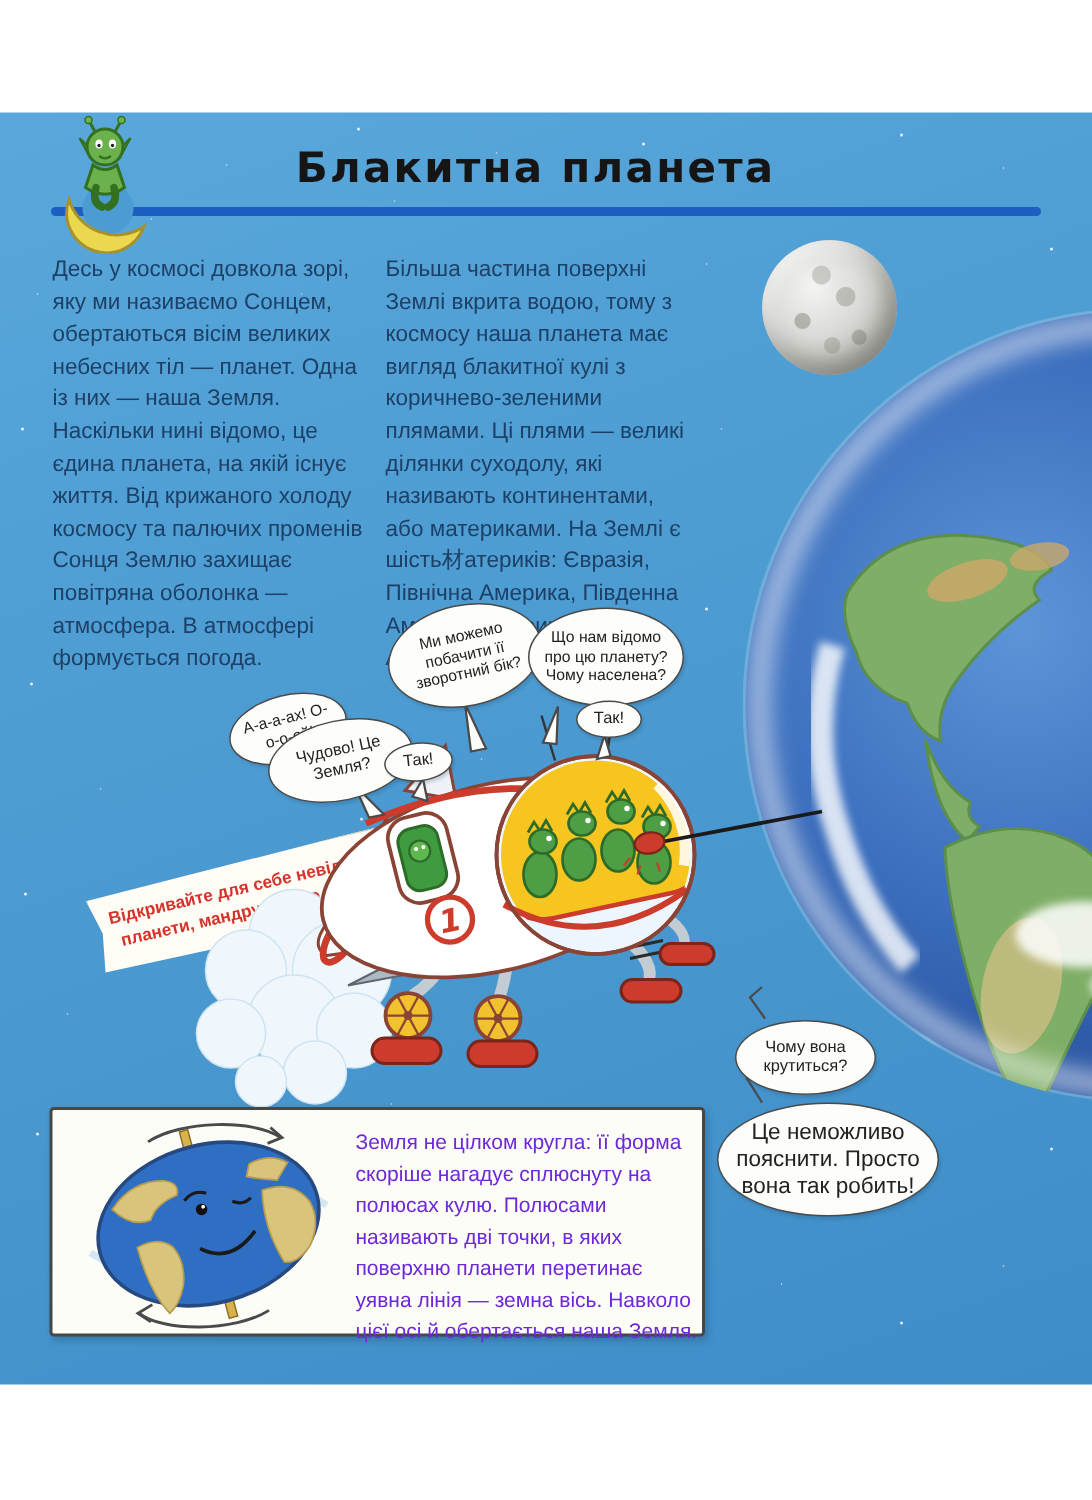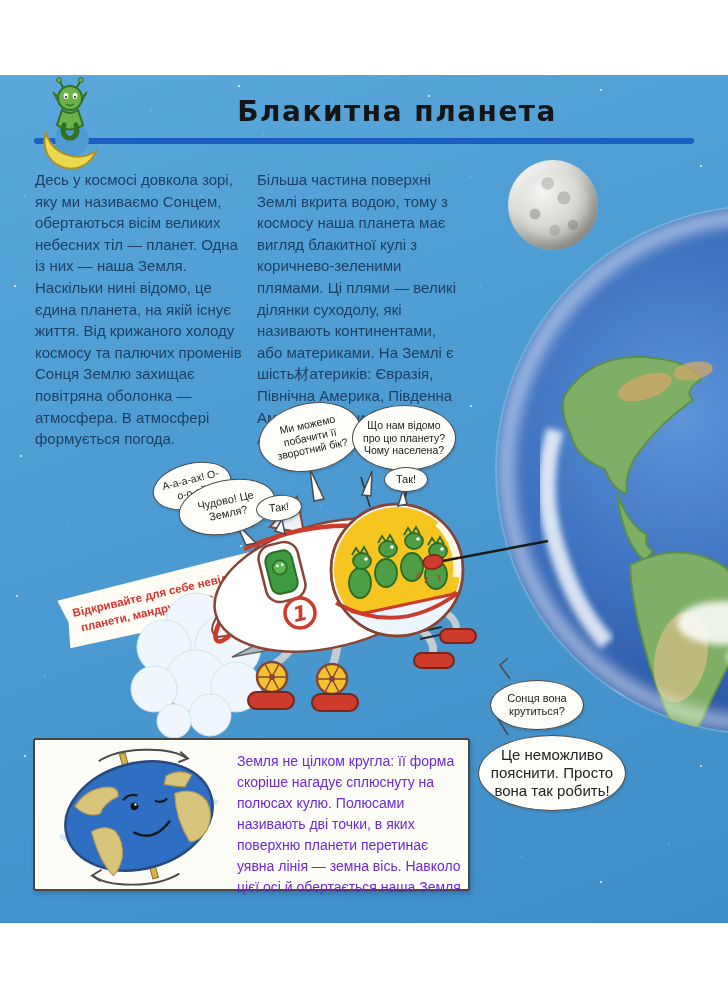--- a/index.html
+++ b/index.html
@@ -34,21 +34,21 @@
   .moon{position:absolute;left:508px;top:85px;width:90px;height:90px;border-radius:50%;z-index:2;
     background:
       radial-gradient(circle at 30% 60%,rgba(140,140,134,.55) 0 6%,transparent 7%),
       radial-gradient(circle at 62% 42%,rgba(150,150,144,.5) 0 8%,transparent 9%),
       radial-gradient(circle at 72% 72%,rgba(128,128,122,.45) 0 5%,transparent 6%),
       radial-gradient(circle at 44% 26%,rgba(158,158,152,.45) 0 7%,transparent 8%),
       radial-gradient(circle at 52% 78%,rgba(142,142,136,.4) 0 6%,transparent 7%),
       radial-gradient(circle at 38% 35%,#f4f4f2,#dadad7 40%,#bcbcb8 72%,#8f8f8a 100%);
     box-shadow: inset -6px -8px 14px rgba(70,70,64,.45), inset 4px 5px 10px rgba(255,255,255,.65);}
   .earth{position:absolute;left:495px;top:130px;width:530px;height:530px;border-radius:50%;overflow:hidden;z-index:2;}
-  .page-title{position:absolute;left:157px;top:20px;width:400px;text-align:right;z-index:3;
+  .page-title{position:absolute;left:157px;top:20px;width:400px;text-align:center;z-index:3;
     font-family:"DejaVu Sans",sans-serif;font-size:28px;font-weight:600;letter-spacing:1.5px;color:#151515;}
   .rule{position:absolute;left:34px;top:63px;width:660px;height:6px;background:#1d5ec2;border-radius:3px;z-index:2;}
   .mascot{position:absolute;left:34px;top:2px;width:74px;height:92px;z-index:3;}
   .col{position:absolute;top:94px;font-size:15px;line-height:21.6px;color:#1d4066;z-index:3;}
   .col.left{left:35px;width:213px;}
   .col.right{left:257px;width:208px;}
   .banner{position:absolute;left:60px;top:498px;width:202px;height:56px;z-index:4;
     background:#fffdf6;border:1px solid #d9cfc0;transform:rotate(-13deg);
     clip-path:polygon(0% 8%,3% 50%,1% 96%,97% 100%,100% 52%,98% 0%);
     display:flex;align-items:center;justify-content:center;text-align:center;
@@ -241,21 +241,21 @@
         <polyline points="508,660 498,644 506,639" fill="none"></polyline>
       </g>
     </svg>
 
     <div class="bubble" style="left:152px;top:388px;width:80px;height:46px;transform:rotate(-14deg);">А-а-а-ах! О-о-о-ой!</div>
     <div class="bubble" style="left:178px;top:405px;width:98px;height:54px;transform:rotate(-12deg);font-size:11px;">Чудово! Це Земля?</div>
     <div class="bubble" style="left:256px;top:420px;width:46px;height:26px;transform:rotate(-6deg);font-size:11px;">Так!</div>
     <div class="bubble" style="left:258px;top:328px;width:104px;height:68px;transform:rotate(-12deg);">Ми можемо побачити її зворотний бік?</div>
     <div class="bubble" style="left:352px;top:330px;width:104px;height:66px;">Що нам відомо про цю планету? Чому населена?</div>
     <div class="bubble" style="left:384px;top:392px;width:44px;height:25px;font-size:11px;">Так!</div>
-    <div class="bubble" style="left:490px;top:605px;width:94px;height:50px;font-size:11px;">Сонця вона крутиться?</div>
+    <div class="bubble" style="left:490px;top:605px;width:94px;height:50px;font-size:11px;">Чому вона крутиться?</div>
     <div class="bubble" style="left:478px;top:660px;width:148px;height:76px;font-size:15px;">Це неможливо пояснити. Просто вона так робить!</div>
 
     <div class="info-box">
       <svg class="art" viewBox="0 0 200 150">
         <path d="M18,95 Q60,122 102,122" stroke="#cfe4f2" stroke-width="5" fill="none" opacity=".9"></path>
         <path d="M182,62 Q150,40 110,36" stroke="#cfe4f2" stroke-width="5" fill="none" opacity=".9"></path>
         <g transform="rotate(-15 100 75)">
           <rect x="97" y="8" width="6" height="15" fill="#d8b24a" stroke="#8a6b20" stroke-width="1"></rect>
           <rect x="97" y="127" width="6" height="15" fill="#d8b24a" stroke="#8a6b20" stroke-width="1"></rect>
           <ellipse cx="100" cy="75" rx="78" ry="55" fill="#2e6fc4" stroke="#27497f" stroke-width="2.5"></ellipse>

